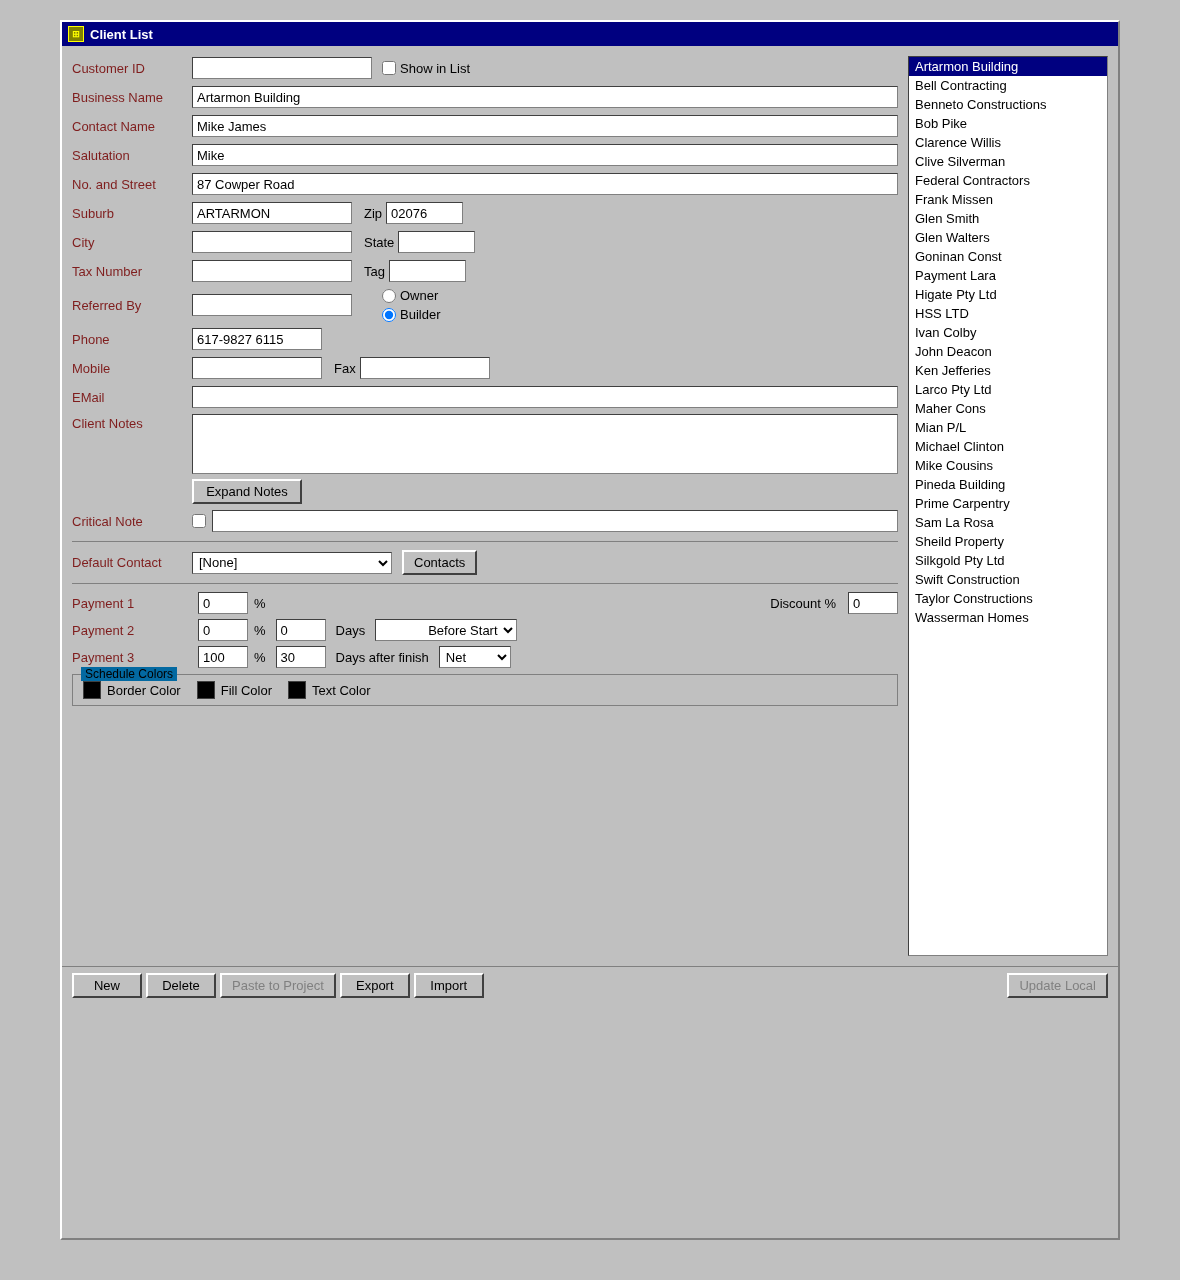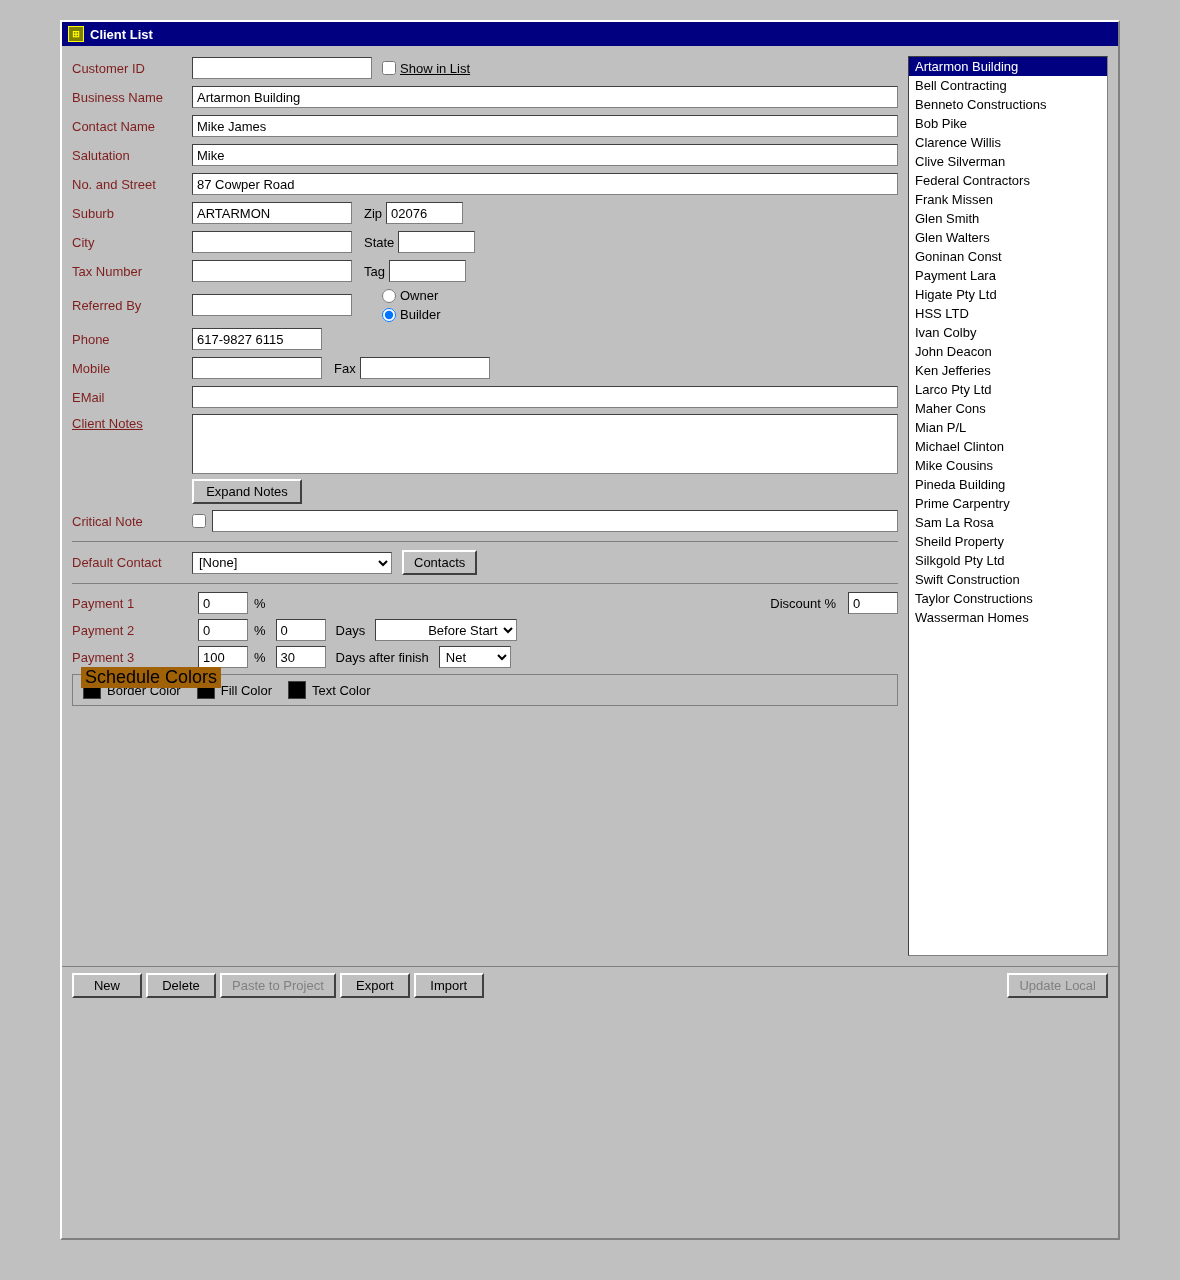--- a/index.html
+++ b/index.html
@@ -175,23 +175,23 @@
     .schedule-colors-group {
       border: 1px solid #808080;
       padding: 6px 10px;
       margin: 6px 0;
       position: relative;
     }
     .schedule-colors-legend {
       position: absolute;
       top: -8px;
       left: 8px;
-      background: #a16207;
+      background: #0369a1;
       padding: 0 4px;
-      font-size: 18px;
+      font-size: 12px;
     }
     .schedule-colors-row {
       display: flex;
       align-items: flex-start;
       gap: 16px;
     }
     .color-item {
       display: flex;
       align-items: center;
       gap: 6px;
@@ -238,21 +238,21 @@
   <div class="title-bar">
     <span class="title-icon">⊞</span>
     <span>Client List</span>
   </div>
   <div class="content">
     <div class="form-panel">
 
       <div class="form-row">
         <span class="label">Customer ID</span>
         <input type="text" class="input-field input-medium" value="" style="">
-        <div style="display:flex;align-items:center;gap:4px;margin-left:10px;text-decoration:underline;">
+        <div style="display:flex;align-items:center;gap:4px;margin-left:10px;">
           <input type="checkbox" style="">
           <span>Show in List</span>
         </div>
       </div>
 
       <div class="form-row">
         <span class="label">Business Name</span>
         <input type="text" class="input-field input-full" value="Artarmon Building" style="">
       </div>
 
@@ -318,21 +318,21 @@
         <span class="field-label-inline" style="margin-left:12px;">Fax</span>
         <input type="text" class="input-field" style="width: 130px; margin-left: 4px;" value="">
       </div>
 
       <div class="form-row">
         <span class="label">EMail</span>
         <input type="text" class="input-field input-full" value="" style="">
       </div>
 
       <div class="form-row" style="align-items:flex-start;">
-        <span class="label" style="padding-top:2px;text-decoration:underline;">Client Notes</span>
+        <span class="label" style="padding-top:2px;">Client Notes</span>
         <textarea class="notes-textarea" style=""></textarea>
       </div>
 
       <div class="form-row">
         <span class="label"></span>
         <button class="btn expand-btn">Expand Notes</button>
       </div>
 
       <div class="form-row">
         <span class="label">Critical Note</span>

